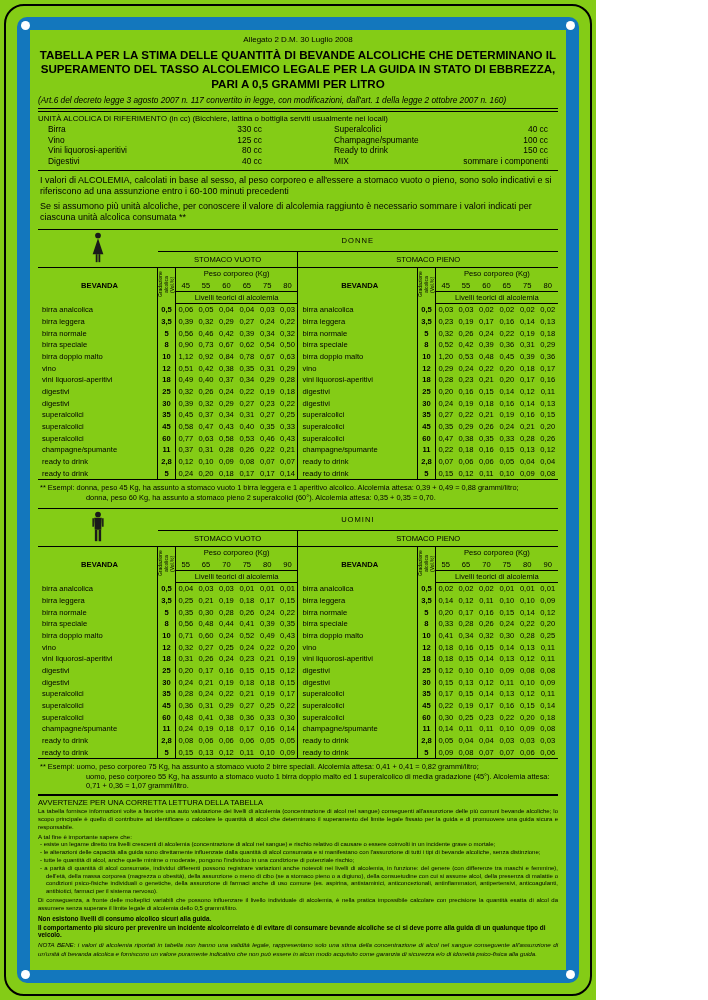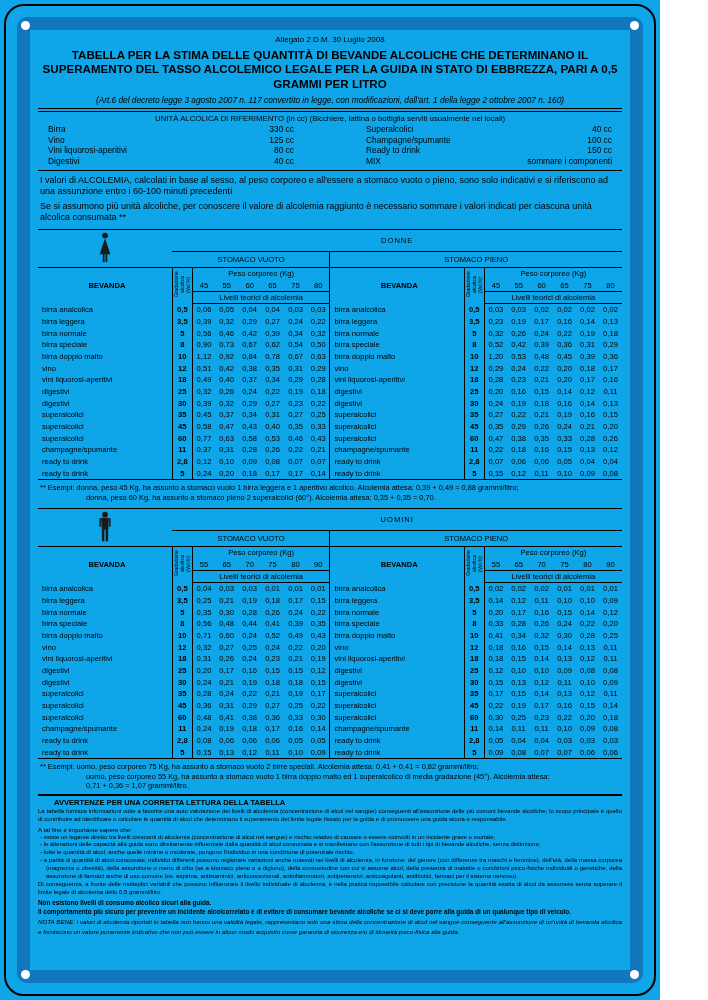--- a/index.html
+++ b/index.html
@@ -1,32 +1,32 @@
 <!DOCTYPE html>
 <html style="--blue: #1377bd;"><head>
 <meta charset="utf-8">
 <style>
   :root{ --blue:#1377bd; }
   html,body{ margin:0; padding:0; background:#fff; }
   body{ font-family:"Liberation Sans", sans-serif; color:#000; }
-  .sign{ position:relative; width:660px; height:1000px; background:#0ea5e9; overflow:hidden; }
+  .sign{ position:relative; width:596px; height:1000px; background:#84cc16; overflow:hidden; }
   .outline{ position:absolute; inset:4px; border:2px solid #000; border-radius:20px; }
   .frame{ position:absolute; inset:17px; border:13px solid var(--blue); border-radius:10px; }
   .screw{ position:absolute; width:9px; height:9px; background:#fff; border-radius:50%; }
   .s-tl{ left:21px; top:21px; } .s-tr{ right:21px; top:21px; }
   .s-bl{ left:21px; bottom:21px; } .s-br{ right:21px; bottom:21px; }
   .content{ position:absolute; left:38px; right:38px; top:35px; bottom:35px; }
 
   .allegato{ text-align:center; font-size:8px; margin-bottom:4px; }
   .title{ margin:0; text-align:center; font-size:11.6px; font-weight:bold; line-height:1.25; }
-  .subtitle{ text-align:center; font-style:italic; font-size:8.3px; margin-top:4px; margin-bottom:3px; }
+  .subtitle{ font-style:italic; font-size:8.3px; margin-top:4px; margin-bottom:3px; }
   hr.rule{ border:0; border-top:1px solid #000; margin:2px 0; }
   hr.rule-thick{ border:0; border-top:2px solid #000; margin:3px 0 2px 0; }
   .contains{ text-align:center; font-weight:bold; font-size:9.4px; margin:3px 0; }
-  .unita-title{ text-align:center; font-size:7.8px; margin:2px 0 1px 0; }
+  .unita-title{ text-align:left; font-size:7.8px; margin:2px 0 1px 0; }
   .units{ display:flex; gap:72px; padding:0 10px 2px 10px; }
   .unit-col{ flex:1; }
   .unit-row{ display:flex; justify-content:space-between; font-size:8.4px; line-height:1.25; }
   .intro{ font-size:9px; line-height:1.22; margin:4px 2px; }
 
   .gtab{ border-collapse:collapse; width:100%; table-layout:fixed; border-top:1px solid #000; margin-top:6px; }
   .gtab td{ padding:0; font-size:7.6px; text-align:center; overflow:hidden; white-space:nowrap; }
   .icon-cell{ border-bottom:1px solid #000; vertical-align:middle; }
   .gender-title{ font-size:15px; letter-spacing:1px; border-bottom:1px solid #000; height:21px; }
   .stomaco{ font-size:10.2px; border-bottom:1px solid #000; height:15px; }
@@ -38,21 +38,21 @@
   .livelli{ font-size:7.6px; height:11px; border-bottom:1px solid #000; }
   .gtab tbody td{ height:11.7px; }
   .gtab tbody tr:last-child td{ border-bottom:1px solid #000; }
   td.lab{ text-align:left; padding-left:4px !important; }
   td.grad{ border-left:1px solid #000; border-right:1px solid #000;font-weight:bold; }
   .half-start{ border-left:1px solid #000; }
 
   .footnote{ font-size:7.4px; line-height:1.3; margin:3px 0 2px 2px; }
   .footnote .cont{ padding-left:46px; }
 
-  .avv-title{ font-weight:bold; font-size:7.6px; margin:2px 0 1px 16px; }
+  .avv-title{ font-weight:normal; font-size:7.6px; margin:2px 0 1px 0; }
   .tiny{ font-size:6px; line-height:1.3; text-align:justify; margin:1px 0; }
   .tiny-lead{ font-size:6.2px; margin:2px 0 1px 0; }
   .bullet{ font-size:6px; line-height:1.3; text-align:justify; padding-left:8px; text-indent:-6px; margin:0; }
   .bold-line{ font-size:6.4px; font-weight:bold; margin:2px 0; }
   .nota{ font-size:6.2px; font-style:italic; line-height:1.55; text-align:justify; margin-top:2px; }
 </style>
 </head>
 <body>
 
 <div class="sign">

